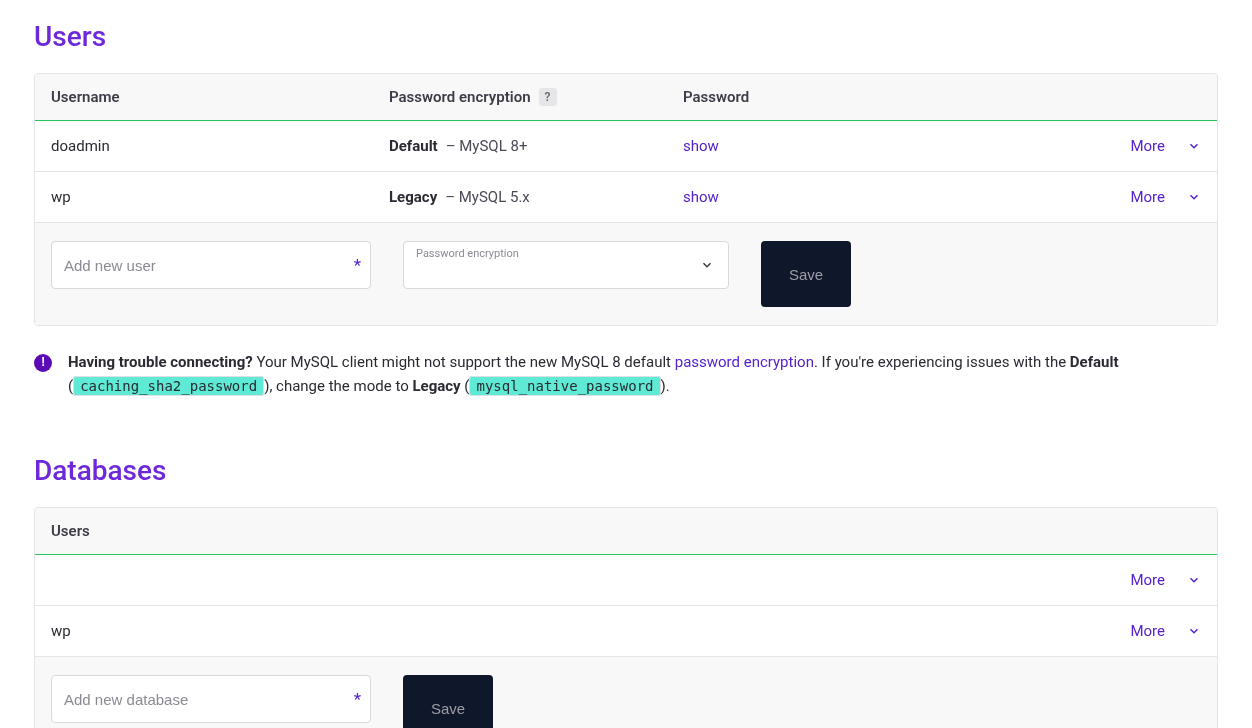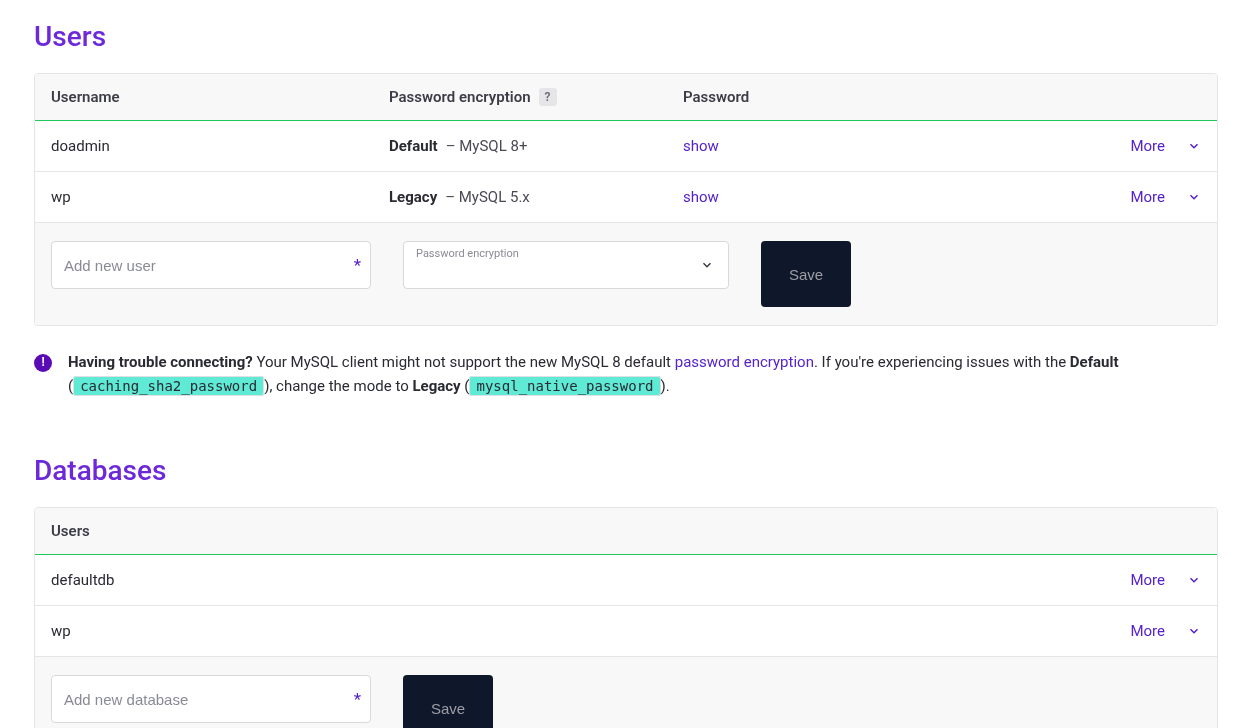--- a/index.html
+++ b/index.html
@@ -242,21 +242,20 @@
 <div class="section-gap"></div>
 
 <h2 class="section-title">Databases</h2>
 
 <div class="panel">
   <div class="panel-header">
     <div class="col-name">Users</div>
   </div>
 
   <div class="row">
-    <div class="col-name">defaultdb</div>
     <div class="col-more">
       <span>More</span>
       <svg class="chevron-svg" viewBox="0 0 24 24" fill="none" stroke="currentColor" stroke-width="2.5">
           <polyline points="6 9 12 15 18 9"></polyline>
         </svg>
     </div>
   </div>
 
   <div class="row">
     <div class="col-name">wp</div>

